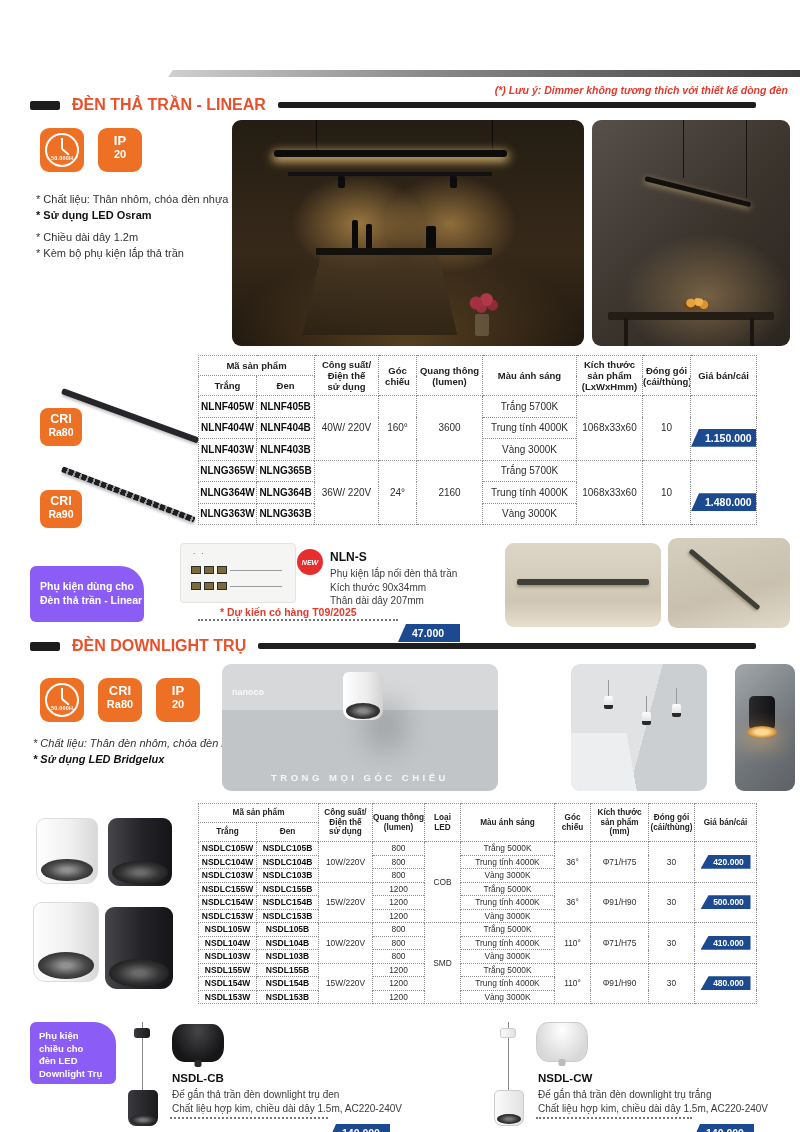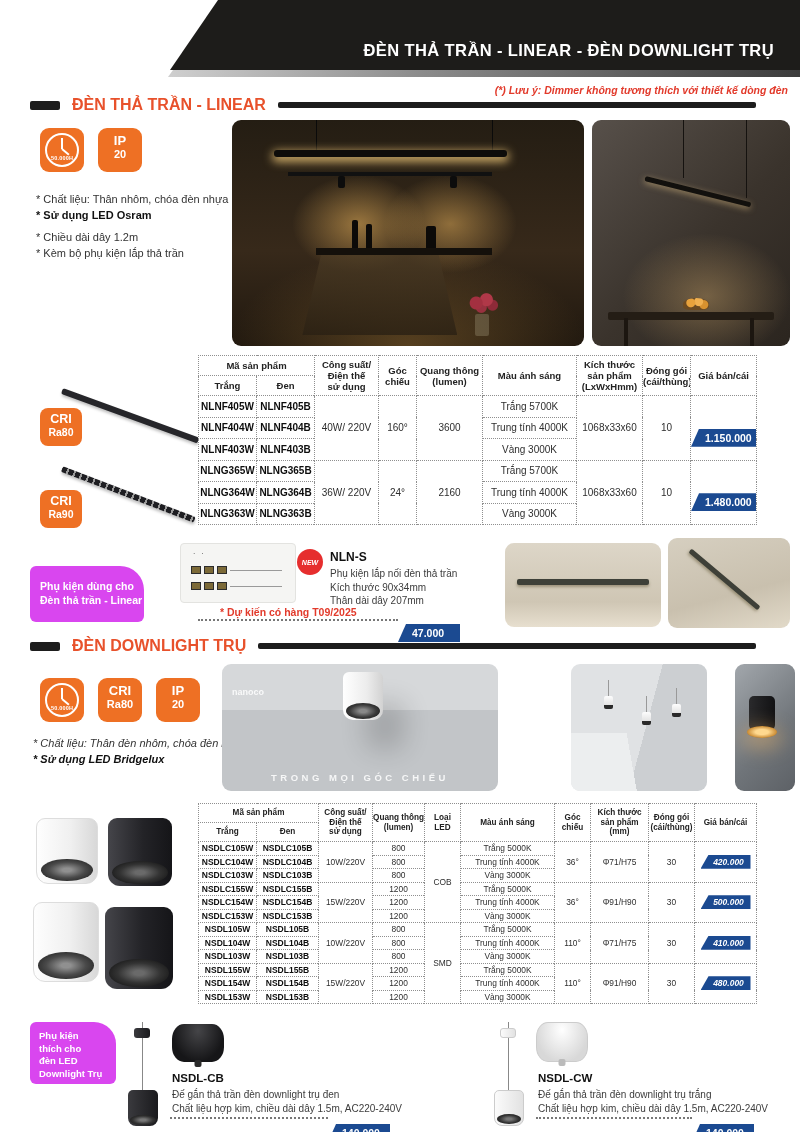--- a/index.html
+++ b/index.html
@@ -89,24 +89,24 @@
   .t1 th{font-size:9.5px;line-height:11px;height:20px;}
   .t1 td{font-size:10px;height:21.5px;}
   .t1 .code{font-weight:bold;font-size:10px;color:#0d0d0d;}
   .t2{left:198px;top:803px;width:558px;}
   .t2 th{font-size:8.2px;line-height:9.5px;height:19px;}
   .t2 td{font-size:8.4px;height:13.5px;line-height:10px;}
   .t2 .code{font-weight:bold;font-size:8.5px;color:#0d0d0d;}
   .pbadge{display:inline-block;background:#1b4a91;color:#fff;font-weight:bold;
     clip-path:polygon(8px 0,100% 0,100% 100%,0 100%);}
   .pbadge.big{font-size:10.5px;padding:3px 7px 3px 14px;min-width:62px;margin-top:20px;}
-  .pbadge.small{font-size:8.5px;padding:2px 5px 2px 11px;min-width:50px;font-style:italic;}
-
-  
-  .blackbox{position:absolute;background:#d946ef;color:#fff;font-weight:bold;border-radius:6px 24px 6px 6px;}
+  .pbadge.small{font-size:8.5px;padding:2px 5px 2px 11px;min-width:50px;}
+
+  
+  .blackbox{position:absolute;background:#8b5cf6;color:#fff;font-weight:bold;border-radius:6px 24px 6px 6px;}
   .acc1-label{left:30px;top:566px;width:114px;height:56px;font-size:10.5px;line-height:14px;padding:13px 0 0 10px;}
   .conn-img{position:absolute;left:180px;top:543px;width:116px;height:60px;background:#f5f5f3;border:1px solid #e3e3e0;border-radius:4px;}
   .conn-row{position:absolute;left:10px;height:8px;display:flex;align-items:center;}
   .conn-sq{width:10px;height:8px;background:#7c6a38;border:1px solid #2c2c2c;margin-right:3px;}
   .conn-line{width:52px;height:1px;background:#9a9a9a;}
   .conn-dots{position:absolute;left:12px;top:6px;font-size:7px;color:#555;letter-spacing:2px;}
   .new-badge{position:absolute;left:297px;top:549px;width:26px;height:26px;border-radius:50%;background:#e62e2e;color:#fff;
     font-size:7px;font-weight:bold;font-style:italic;display:flex;align-items:center;justify-content:center;}
   .acc-code{position:absolute;font-weight:bold;font-size:12px;color:#111;}
   .acc-desc{position:absolute;font-size:10px;color:#3c3c3c;line-height:13.5px;}
@@ -156,23 +156,20 @@
   .puck.dark2{background:radial-gradient(ellipse at 50% 18%,#454548,#161618 70%);}
   .puck.lite2{background:radial-gradient(ellipse at 50% 18%,#ffffff,#d8d8d8 75%);border:1px solid #ccc;}
   .puck::after{content:"";position:absolute;left:50%;bottom:-5px;transform:translateX(-50%);width:7px;height:7px;border-radius:2px;background:#2a2a2a;}
   .puck.lite2::after{background:#bbb;}
 </style>
 </head>
 <body>
 
 <div class="page">
 
-  <div class="banner">
-      <span>ĐÈN THẢ TRẦN - LINEAR - ĐÈN DOWNLIGHT TRỤ</span>
-    </div>
   <div class="banner-strip"></div>
   <div class="top-note">(*) Lưu ý: Dimmer không tương thích với thiết kế dòng đèn</div>
 
   <div class="section-head" style="top:96px;width:726px;">
     <div class="dash"></div>
     <div class="stitle">ĐÈN THẢ TRẦN - LINEAR</div>
     <div class="line" style="flex:1;"></div>
   </div>
 
   <div class="obadge" style="left:40px;top:128px;">
@@ -521,21 +518,21 @@
           <td class="code">NSDL153W</td>
           <td class="code">NSDL153B</td>
           <td>1200</td>
           <td>Vàng 3000K</td>
         </tr>
       </tbody>
     </table>
 
   <div class="blackbox acc2-label">
     <div>Phụ kiện</div>
-    <div>thích cho</div>
+    <div>chiều cho</div>
     <div>đèn LED</div>
     <div>Downlight Trụ</div>
   </div>
 
   <div class="pline" style="left:142px;top:1022px;height:70px;"></div>
   <div class="pcap dark" style="left:134px;top:1028px;"></div>
   <div class="pcyl dark" style="left:128px;top:1090px;width:30px;height:36px;"></div>
   <div class="puck dark2" style="left:172px;top:1024px;width:52px;height:38px;"></div>
   <div class="acc-code" style="left:172px;top:1072px;font-size:11.5px;">NSDL-CB</div>
   <div class="acc-desc" style="left:172px;top:1088px;">

